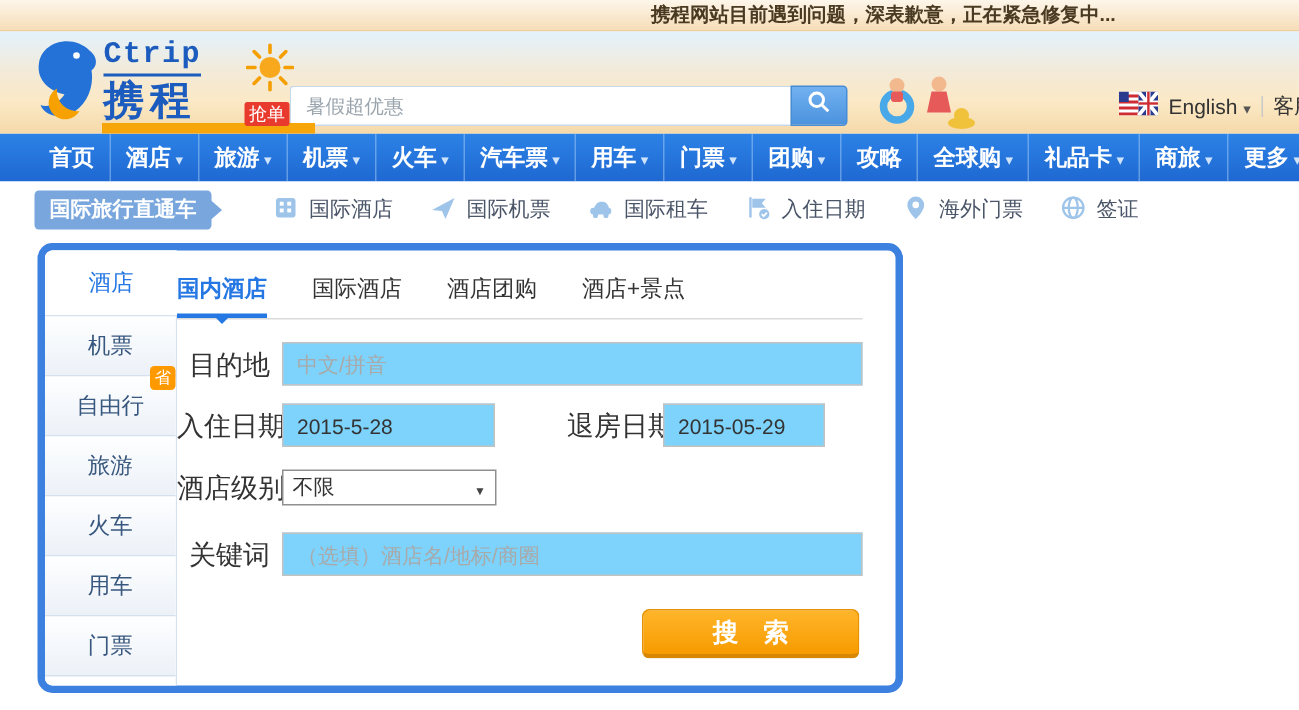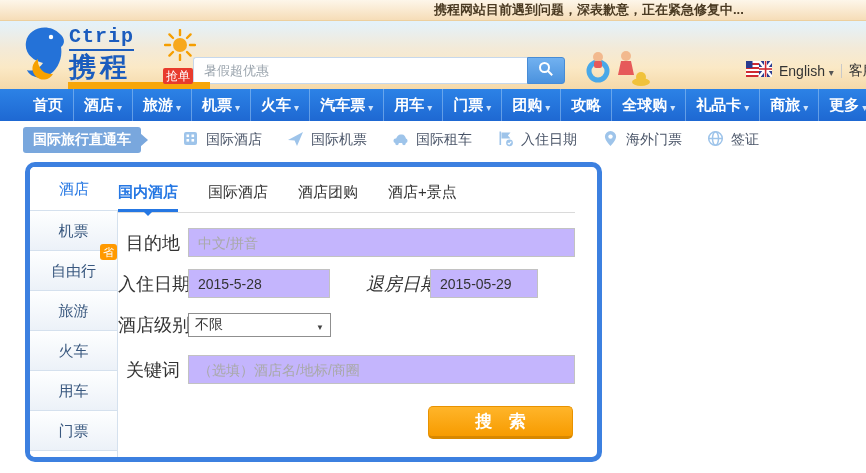--- a/index.html
+++ b/index.html
@@ -77,25 +77,25 @@
   .tab { font-size:15px; color:#333; padding-bottom:10px; cursor:pointer; position:relative; }
   .tab.active { color:#2577e3; font-weight:bold; box-shadow:inset 0 -3px 0 #2577e3; }
   .tab.active::after { content:""; position:absolute; left:50%; top:100%; margin-left:-4px;
     border-left:4px solid transparent; border-right:4px solid transparent;
     border-top:4px solid #2577e3; }
 
   .row { position:absolute; display:flex; align-items:center; }
   .lbl { width:62px; text-align:right; margin-right:8px; font-size:18px; color:#333;
     white-space:nowrap; }
   .ipt { height:29px; border:1px solid #c2c2c2; padding:0 9px; font-size:14px; color:#333;
-    outline:none; background:#c4b5fd; }
+    outline:none; background:#7dd3fc; }
   .ipt::placeholder { color:#a9a9a9; }
   .row-dest { top:61px; left:0; }  .ipt-dest { width:387px; }
   .row-dates { top:102px; left:0; } .ipt-in { width:142px; }
-  .lbl-out { width:56px; margin-left:36px;font-style:italic; }
+  .lbl-out { width:56px; margin-left:48px; }
   .ipt-out { width:108px; }
   .row-level { top:146px; left:0; }
   .level-select { width:143px; height:24px; border:1px solid #8f8f8f; background:#fff;
     display:flex; align-items:center; justify-content:space-between; padding:0 6px;
     font-size:14px; color:#333; cursor:pointer; }
   .sel-caret::after { content:"▼"; font-size:8px; color:#444; }
   .row-key { top:188px; left:0; } .ipt-key { width:387px; }
   .search-btn { position:absolute; left:310px; top:239px; width:145px; height:33px;
     background:linear-gradient(#ffb52a,#f79b00); border:1px solid #e89200;
     border-bottom:3px solid #d88800; border-radius:5px; color:#fff; font-size:17px;

